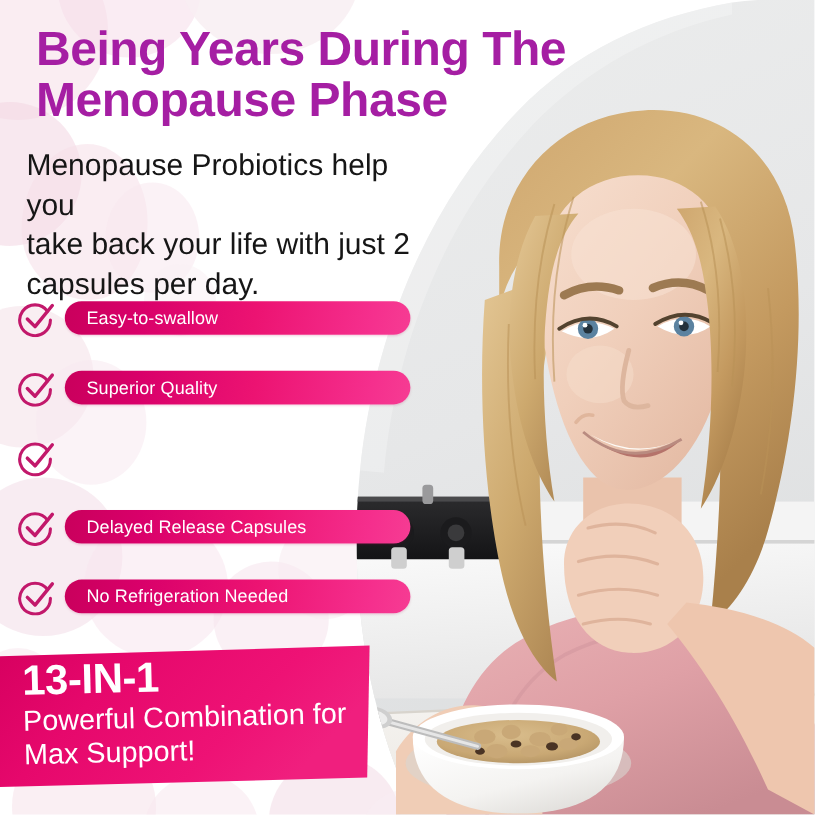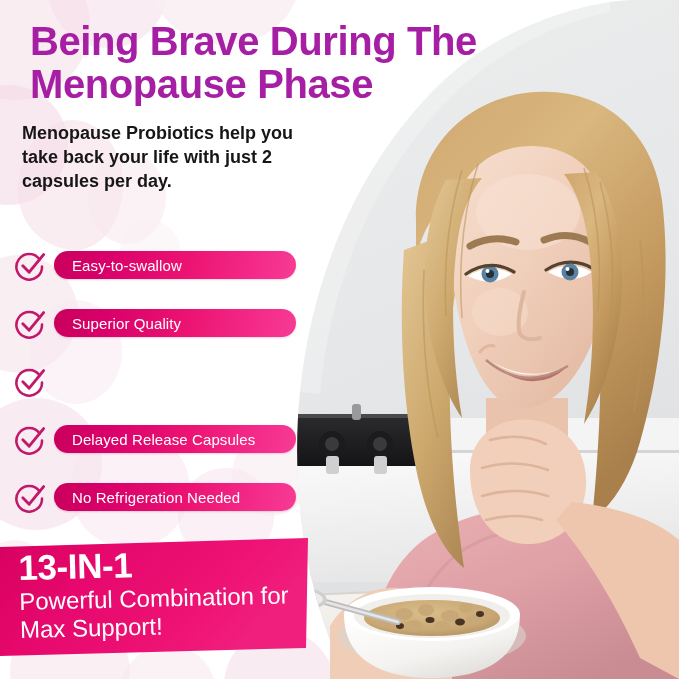--- a/index.html
+++ b/index.html
@@ -78,23 +78,23 @@
     color: #a51ea3;
     white-space: pre-line;
   }
 
   .subhead {
     position: absolute;
     left: 22px;
     top: 122px;
     width: 345px;
     z-index: 4;
-    font-size: 18px;
+    font-size: 25px;
     line-height: 1.32;
-    font-weight: bold;
+    font-weight: normal;
     color: #161616;
     white-space: pre-line;
   }
 
   
   .features {
     position: absolute;
     left: 14px;
     top: 248px;
     z-index: 4;
@@ -109,21 +109,21 @@
   .check-icon {
     width: 32px;
     height: 32px;
     flex: 0 0 32px;
     margin-right: 8px;
     display: block;
   }
   .pill {
     height: 28px;
     flex: 0 0 auto;
-    width: 242px;
+    width: 288px;
     border-radius: 16px;
     background: linear-gradient(100deg, #c9005c 0%, #d9006a 22%, #ec1372 55%, #f52f8d 88%, #f63c93 100%);
     display: flex;
     align-items: center;
     box-shadow: 0 1px 2px rgba(170,0,80,.18);
   }
   .pill-label {
     color: #ffffff;
     font-size: 15px;
     font-weight: normal;
@@ -394,21 +394,21 @@
         <path d="M318,600 L398,622" stroke="#e6e6e6" stroke-width="2.4" stroke-linecap="round" fill="none"></path>
         <ellipse cx="312" cy="598" rx="15" ry="9" transform="rotate(12 312 598)" fill="#cfcfcf"></ellipse>
         <ellipse cx="312" cy="598" rx="11" ry="6" transform="rotate(12 312 598)" fill="#ededed"></ellipse>
 
         <path d="M300,392 C312,276 358,168 432,92 C478,44 540,14 610,2 L610,12
                  C546,26 488,58 444,104 C374,178 330,282 320,394 Z" fill="#ffffff" opacity=".25"></path>
       </g>
     </svg>
   </div>
 
-  <div class="headline">Being Brave During The
+  <div class="headline">Being Years During The
 Menopause Phase</div>
 
   <div class="subhead">Menopause Probiotics help you
 take back your life with just 2
 capsules per day.</div>
 
   <div class="features">
 
     <div class="feature-row">
       <svg class="check-icon" viewBox="0 0 40 40">

